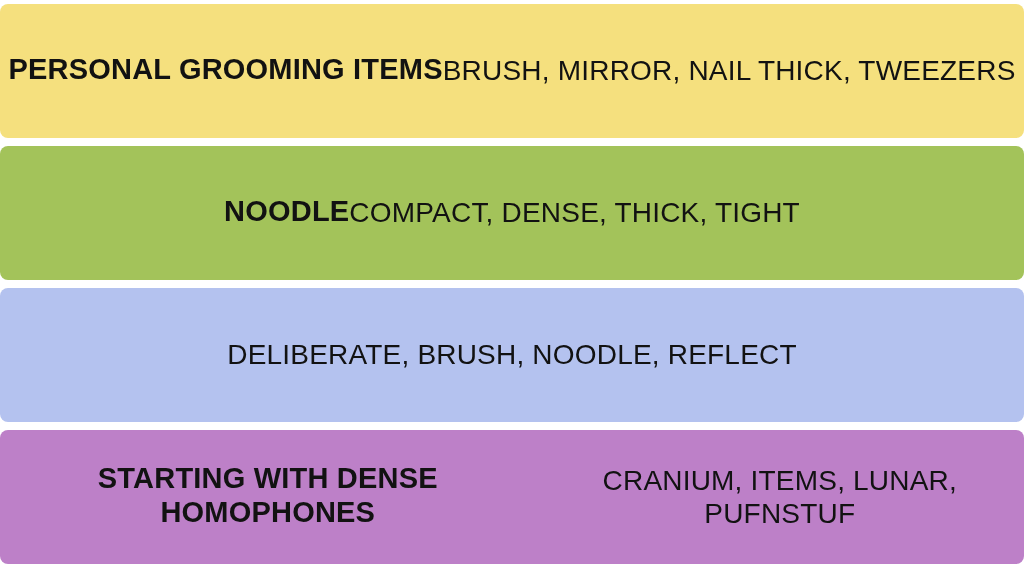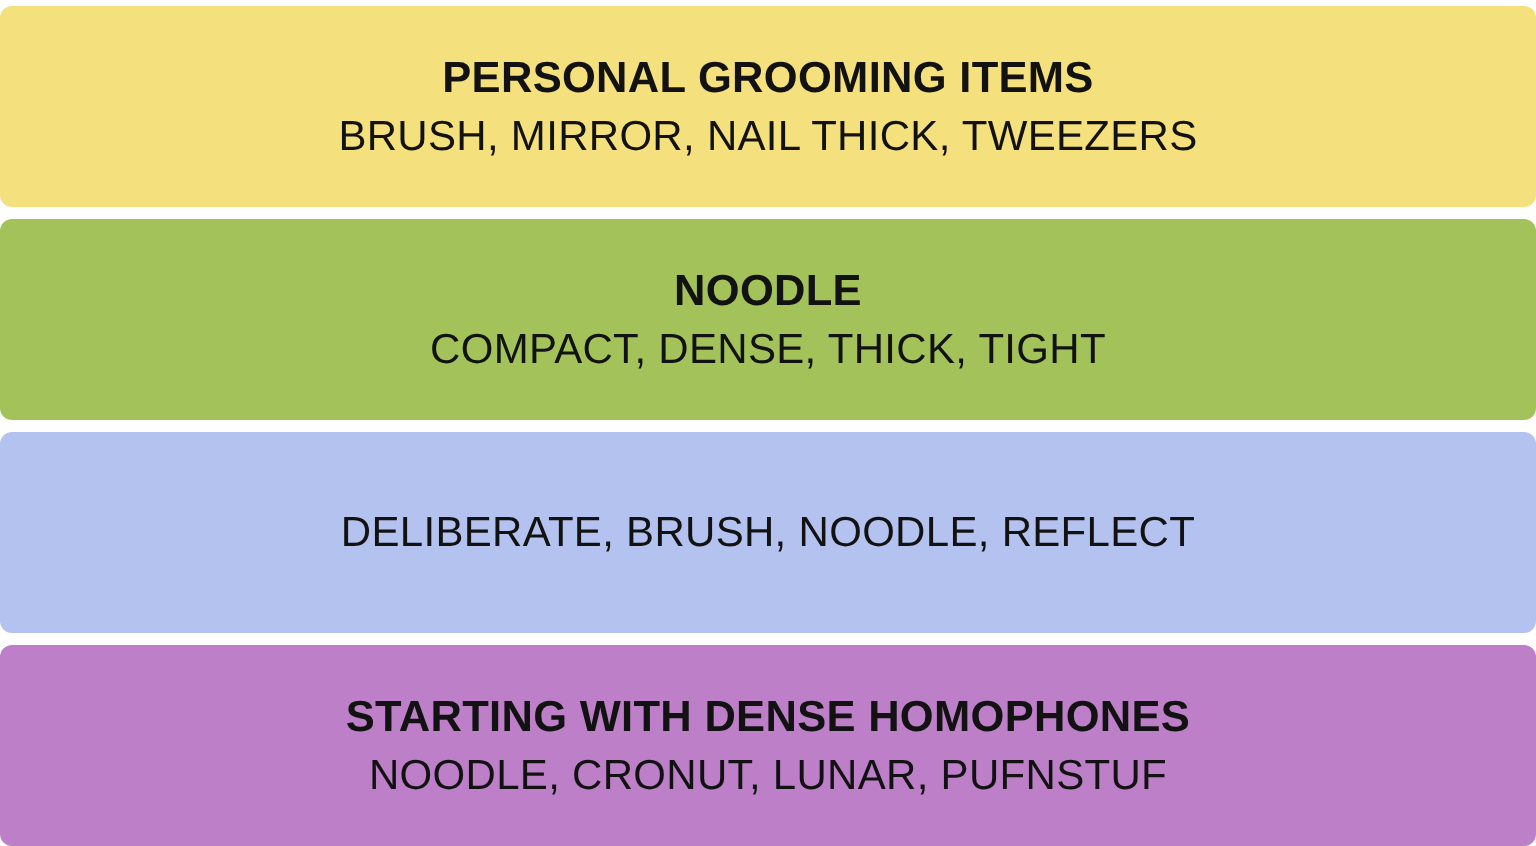--- a/index.html
+++ b/index.html
@@ -21,21 +21,21 @@
     display: flex;
     flex-direction: column;
     gap: 8px;
     background: #ffffff;
   }
   .category-row {
     box-sizing: border-box;
     height: 168px;
     border-radius: 8px;
     display: flex;
-    flex-direction: column;
+    flex-direction: row;
     align-items: center;
     justify-content: center;
     color: #121212;
     text-align: center;
     line-height: 1.18;
   }
   .category-title {
     font-size: 29px;
     font-weight: bold;
     letter-spacing: 0.2px;
@@ -61,16 +61,16 @@
     <div class="category-title">NOODLE</div>
     <div class="category-members">COMPACT, DENSE, THICK, TIGHT</div>
   </div>
 
   <div class="category-row" style="background:#b4c2ef">
     <div class="category-members">DELIBERATE, BRUSH, NOODLE, REFLECT</div>
   </div>
 
   <div class="category-row" style="background:#bd80c8">
     <div class="category-title">STARTING WITH DENSE HOMOPHONES</div>
-    <div class="category-members">NOODLE, CRONUT, LUNAR, PUFNSTUF</div>
+    <div class="category-members">CRANIUM, ITEMS, LUNAR, PUFNSTUF</div>
   </div>
 
 </div>
 
 </body></html>

